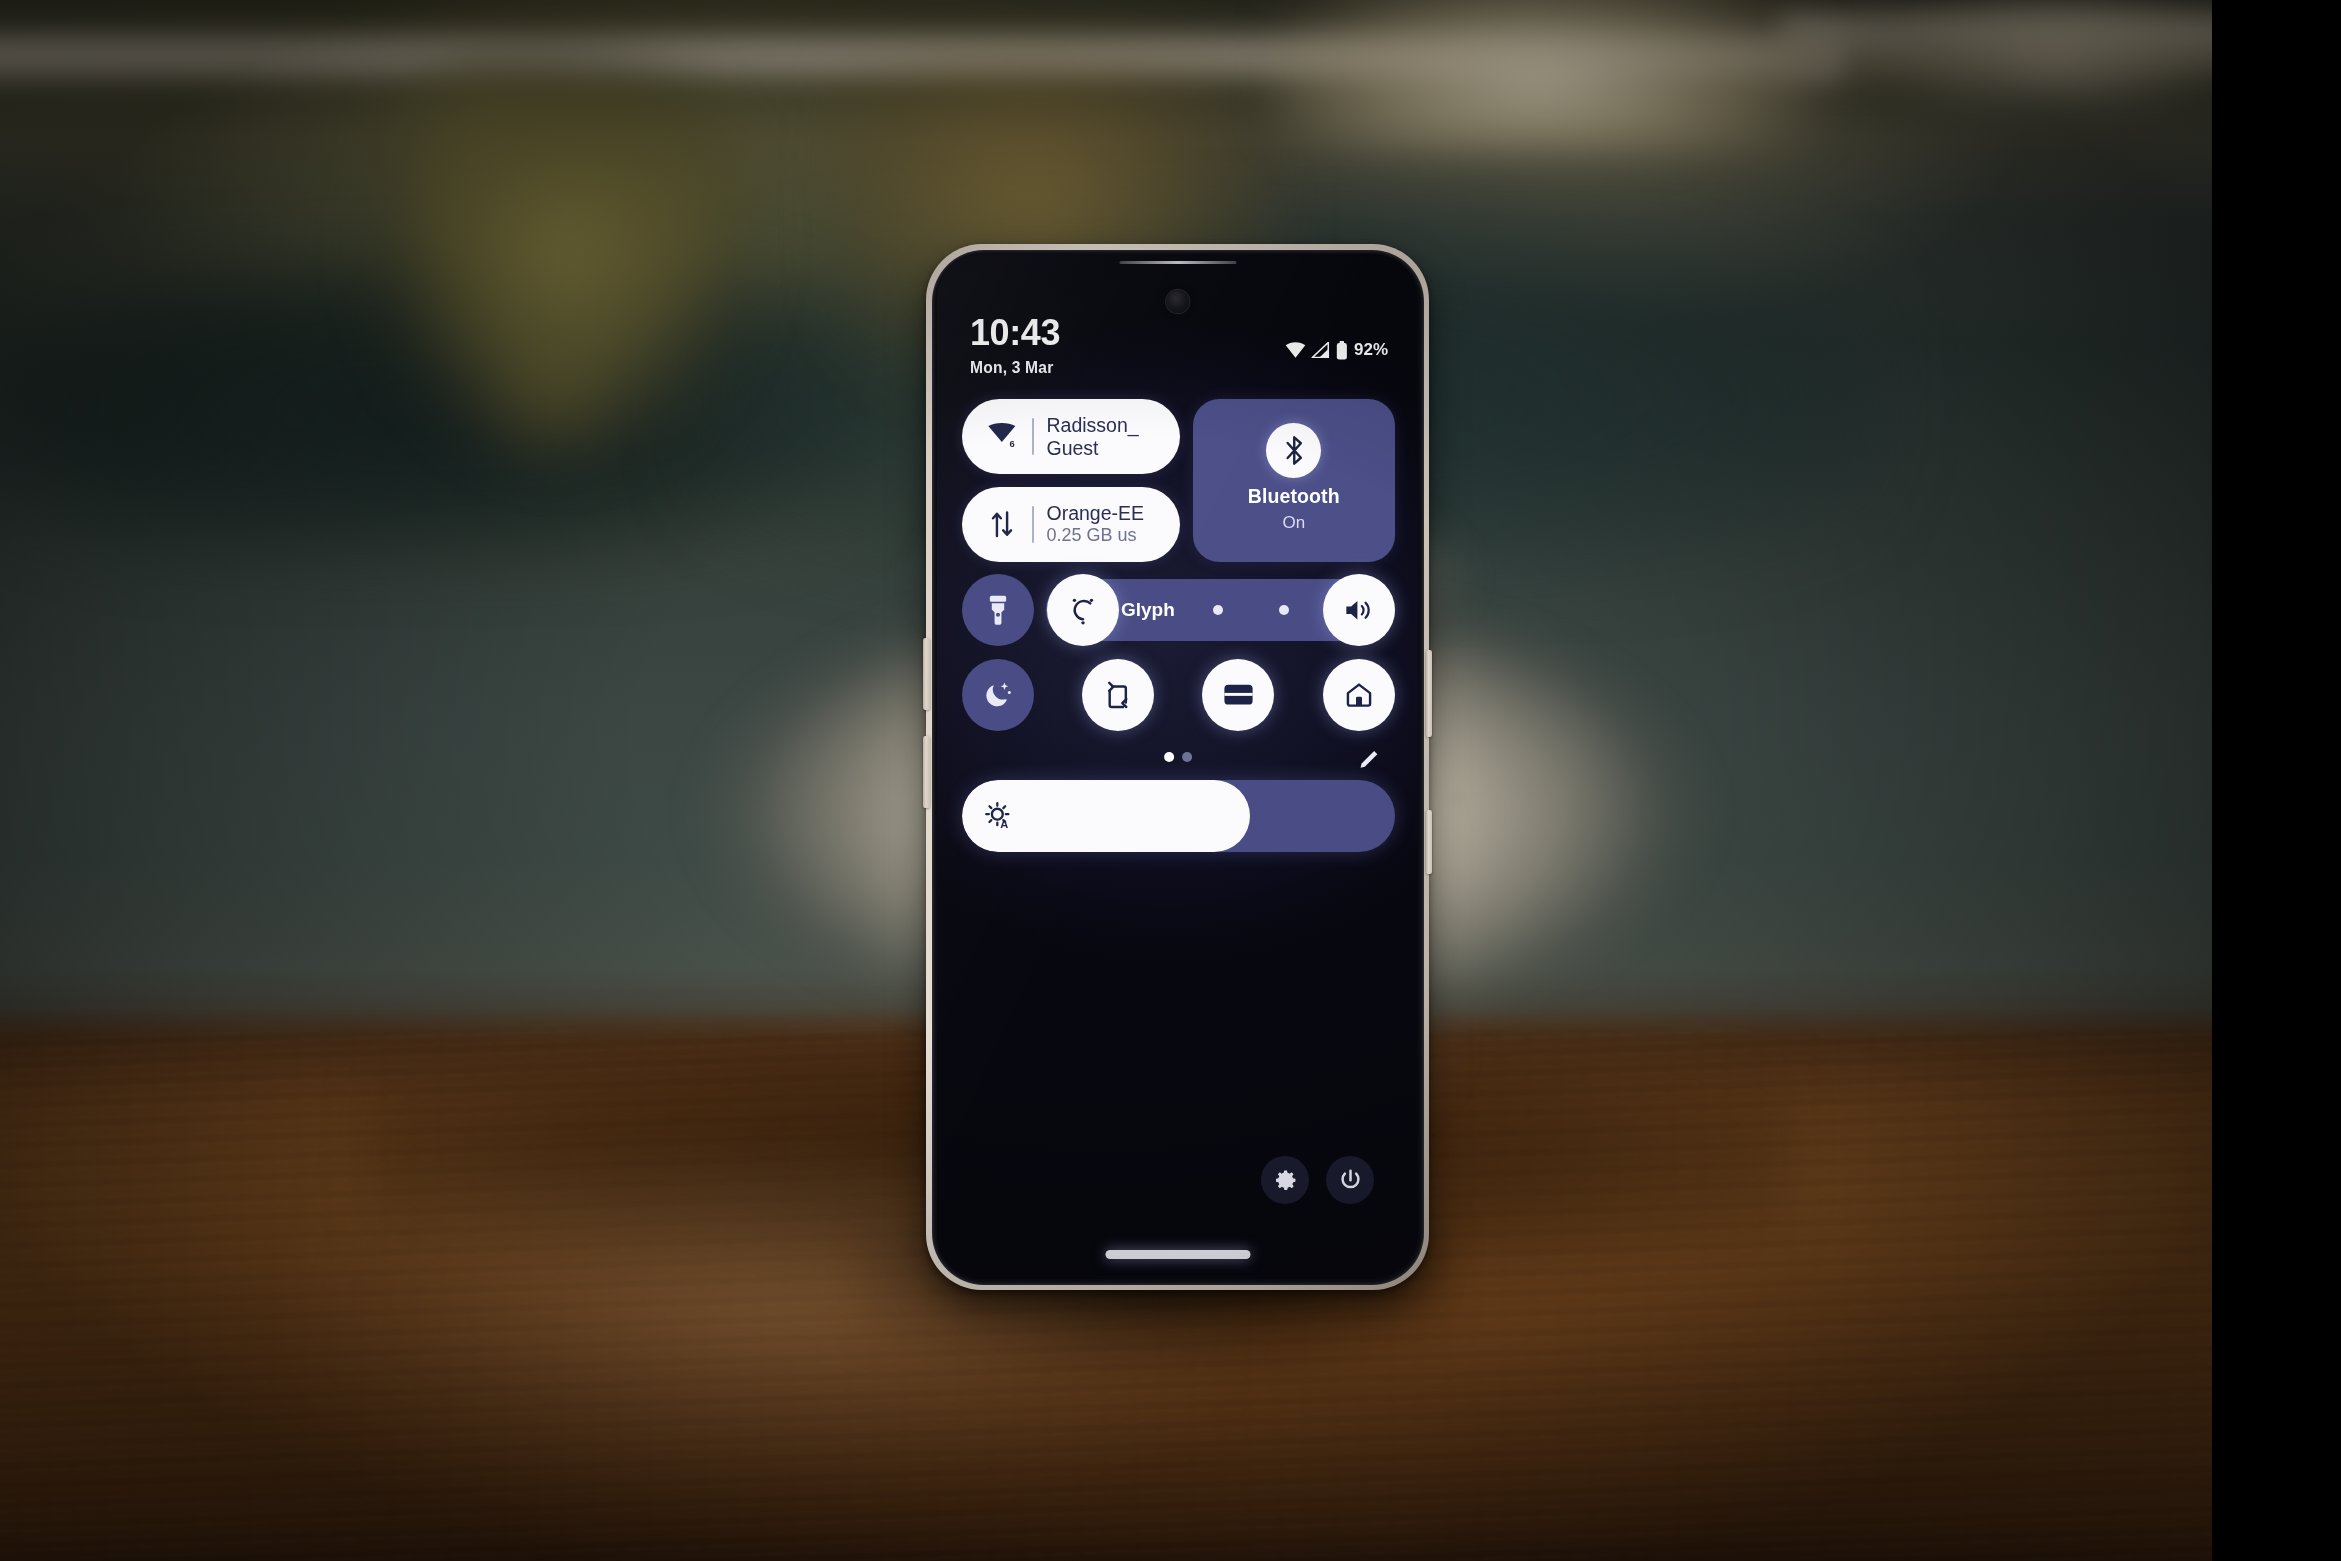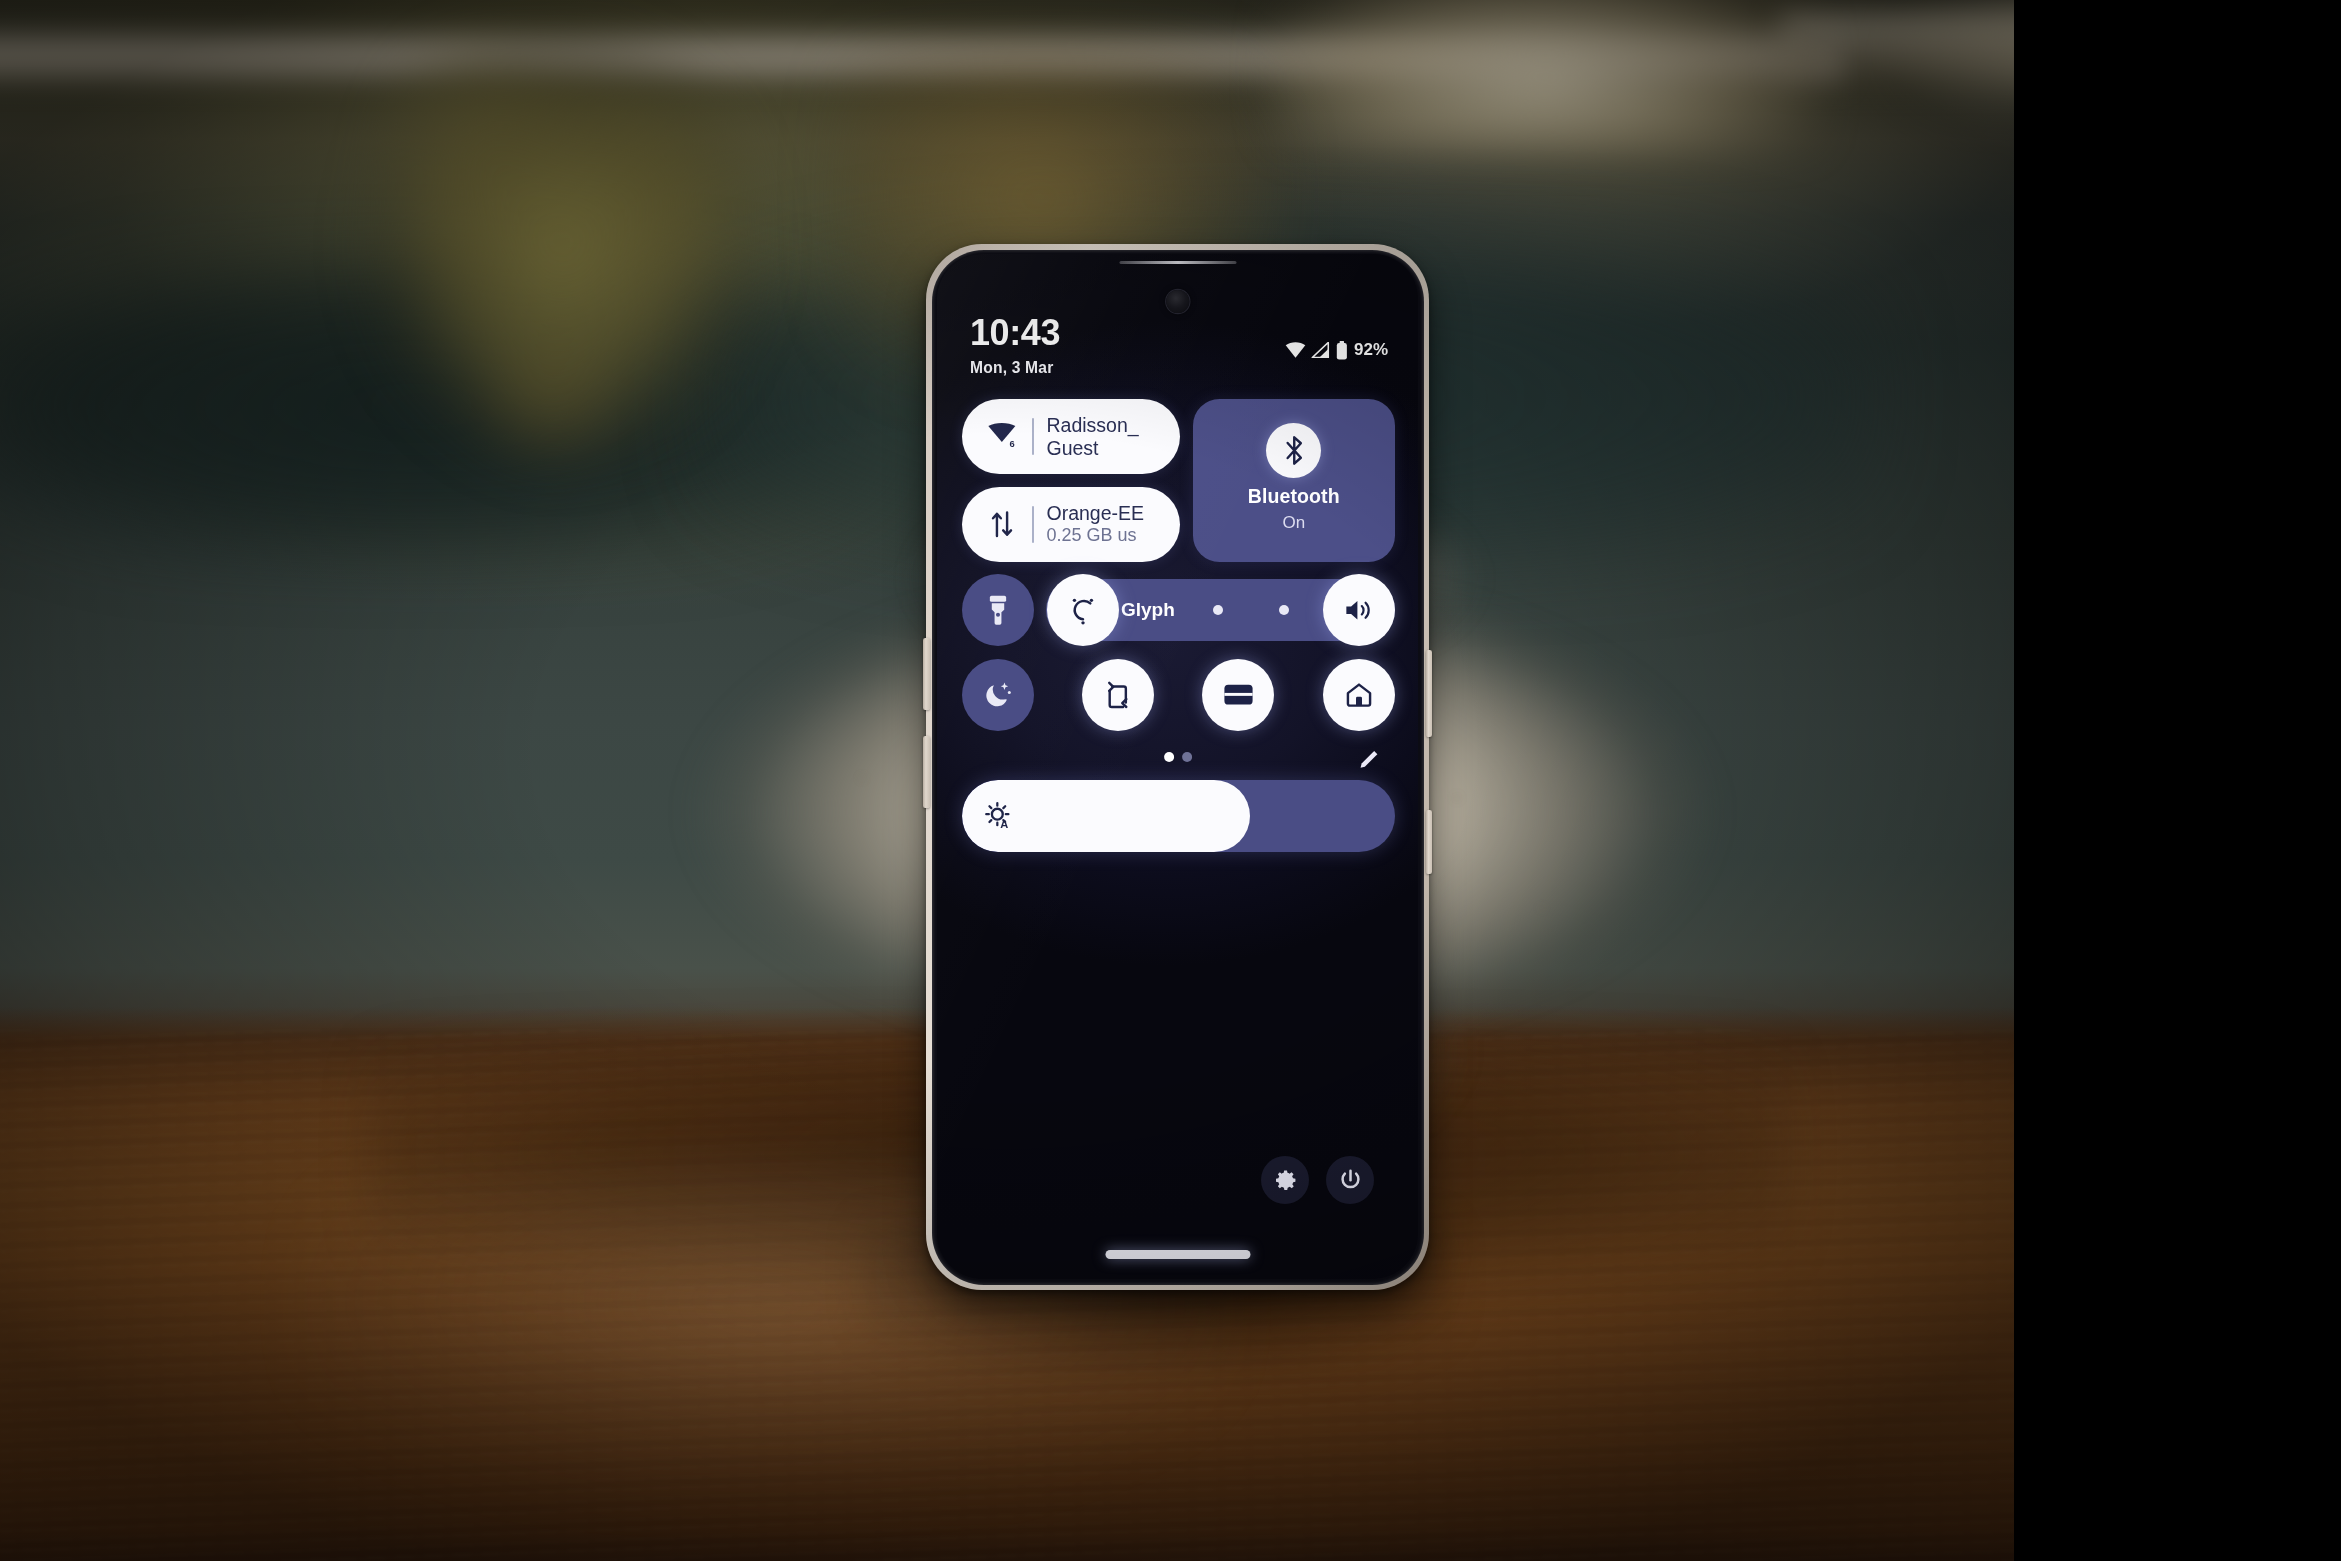--- a/index.html
+++ b/index.html
@@ -5,21 +5,21 @@
   html, body {
     margin: 0; padding: 0;
     width: 2342px; height: 1561px;
     overflow: hidden;
     background: #000;
     font-family: "Liberation Sans", sans-serif;
   }
 
   #scene {
     position: relative;
-    width: 2014px;
+    width: 2212px;
     height: 1561px;
     overflow: hidden;
   }
 
   
   .bg-base {
     position: absolute; inset: 0;
     background:
       radial-gradient(ellipse 1093px 546px at 609px 203px, rgba(150,140,70,0.55) 0%, rgba(90,85,45,0.30) 45%, rgba(0,0,0,0) 75%),
       radial-gradient(ellipse 703px 390px at 1639px 109px, rgba(190,175,120,0.35) 0%, rgba(60,60,48,0.12) 55%, rgba(0,0,0,0) 80%),

